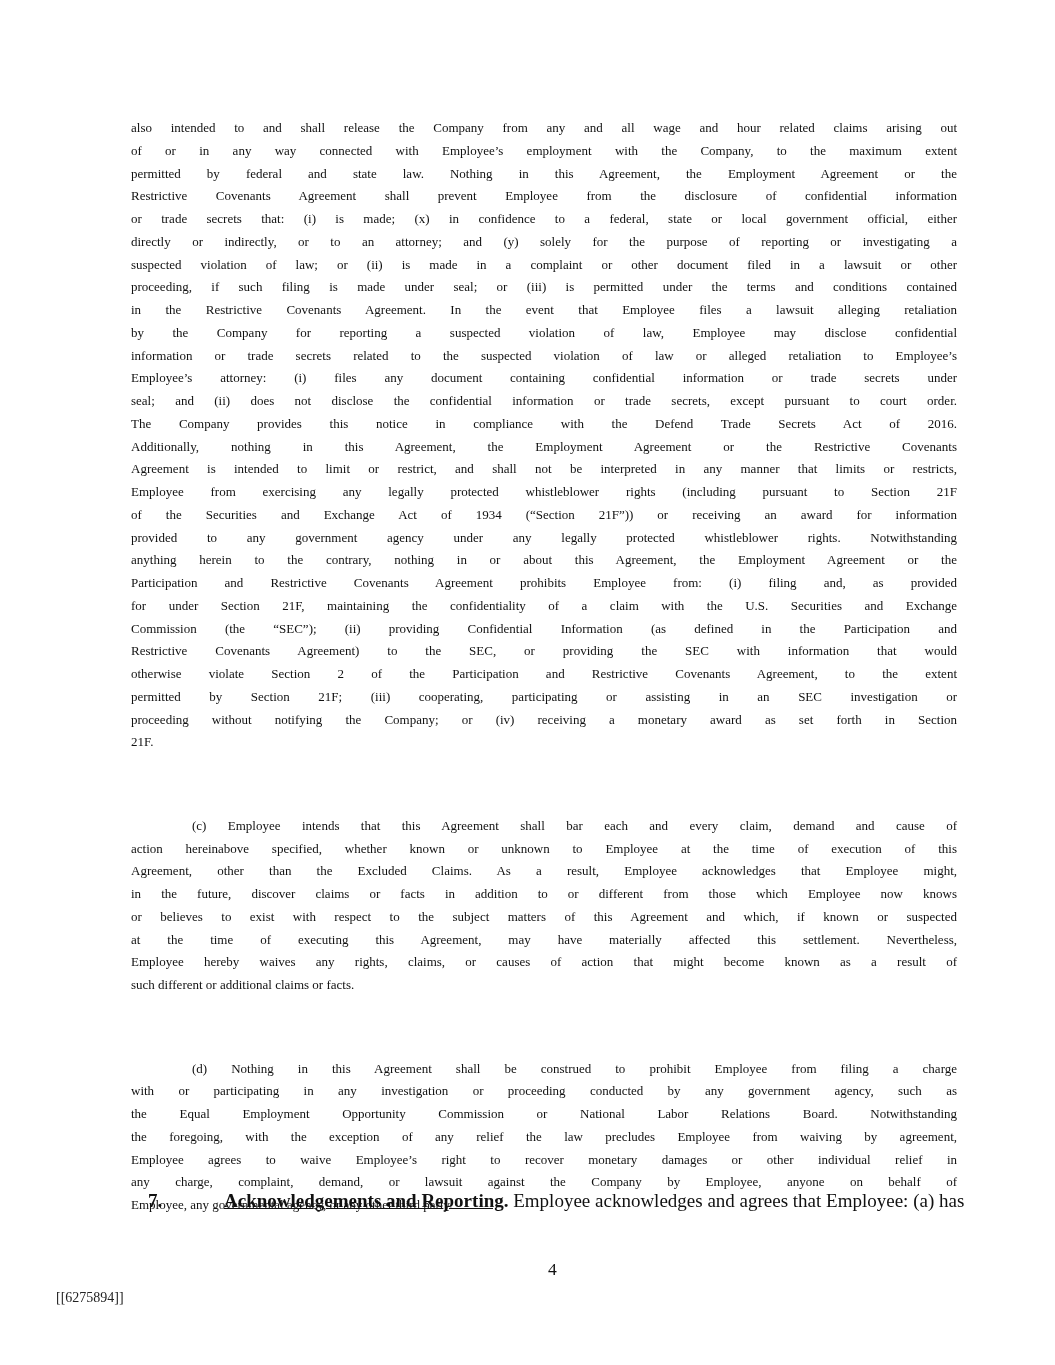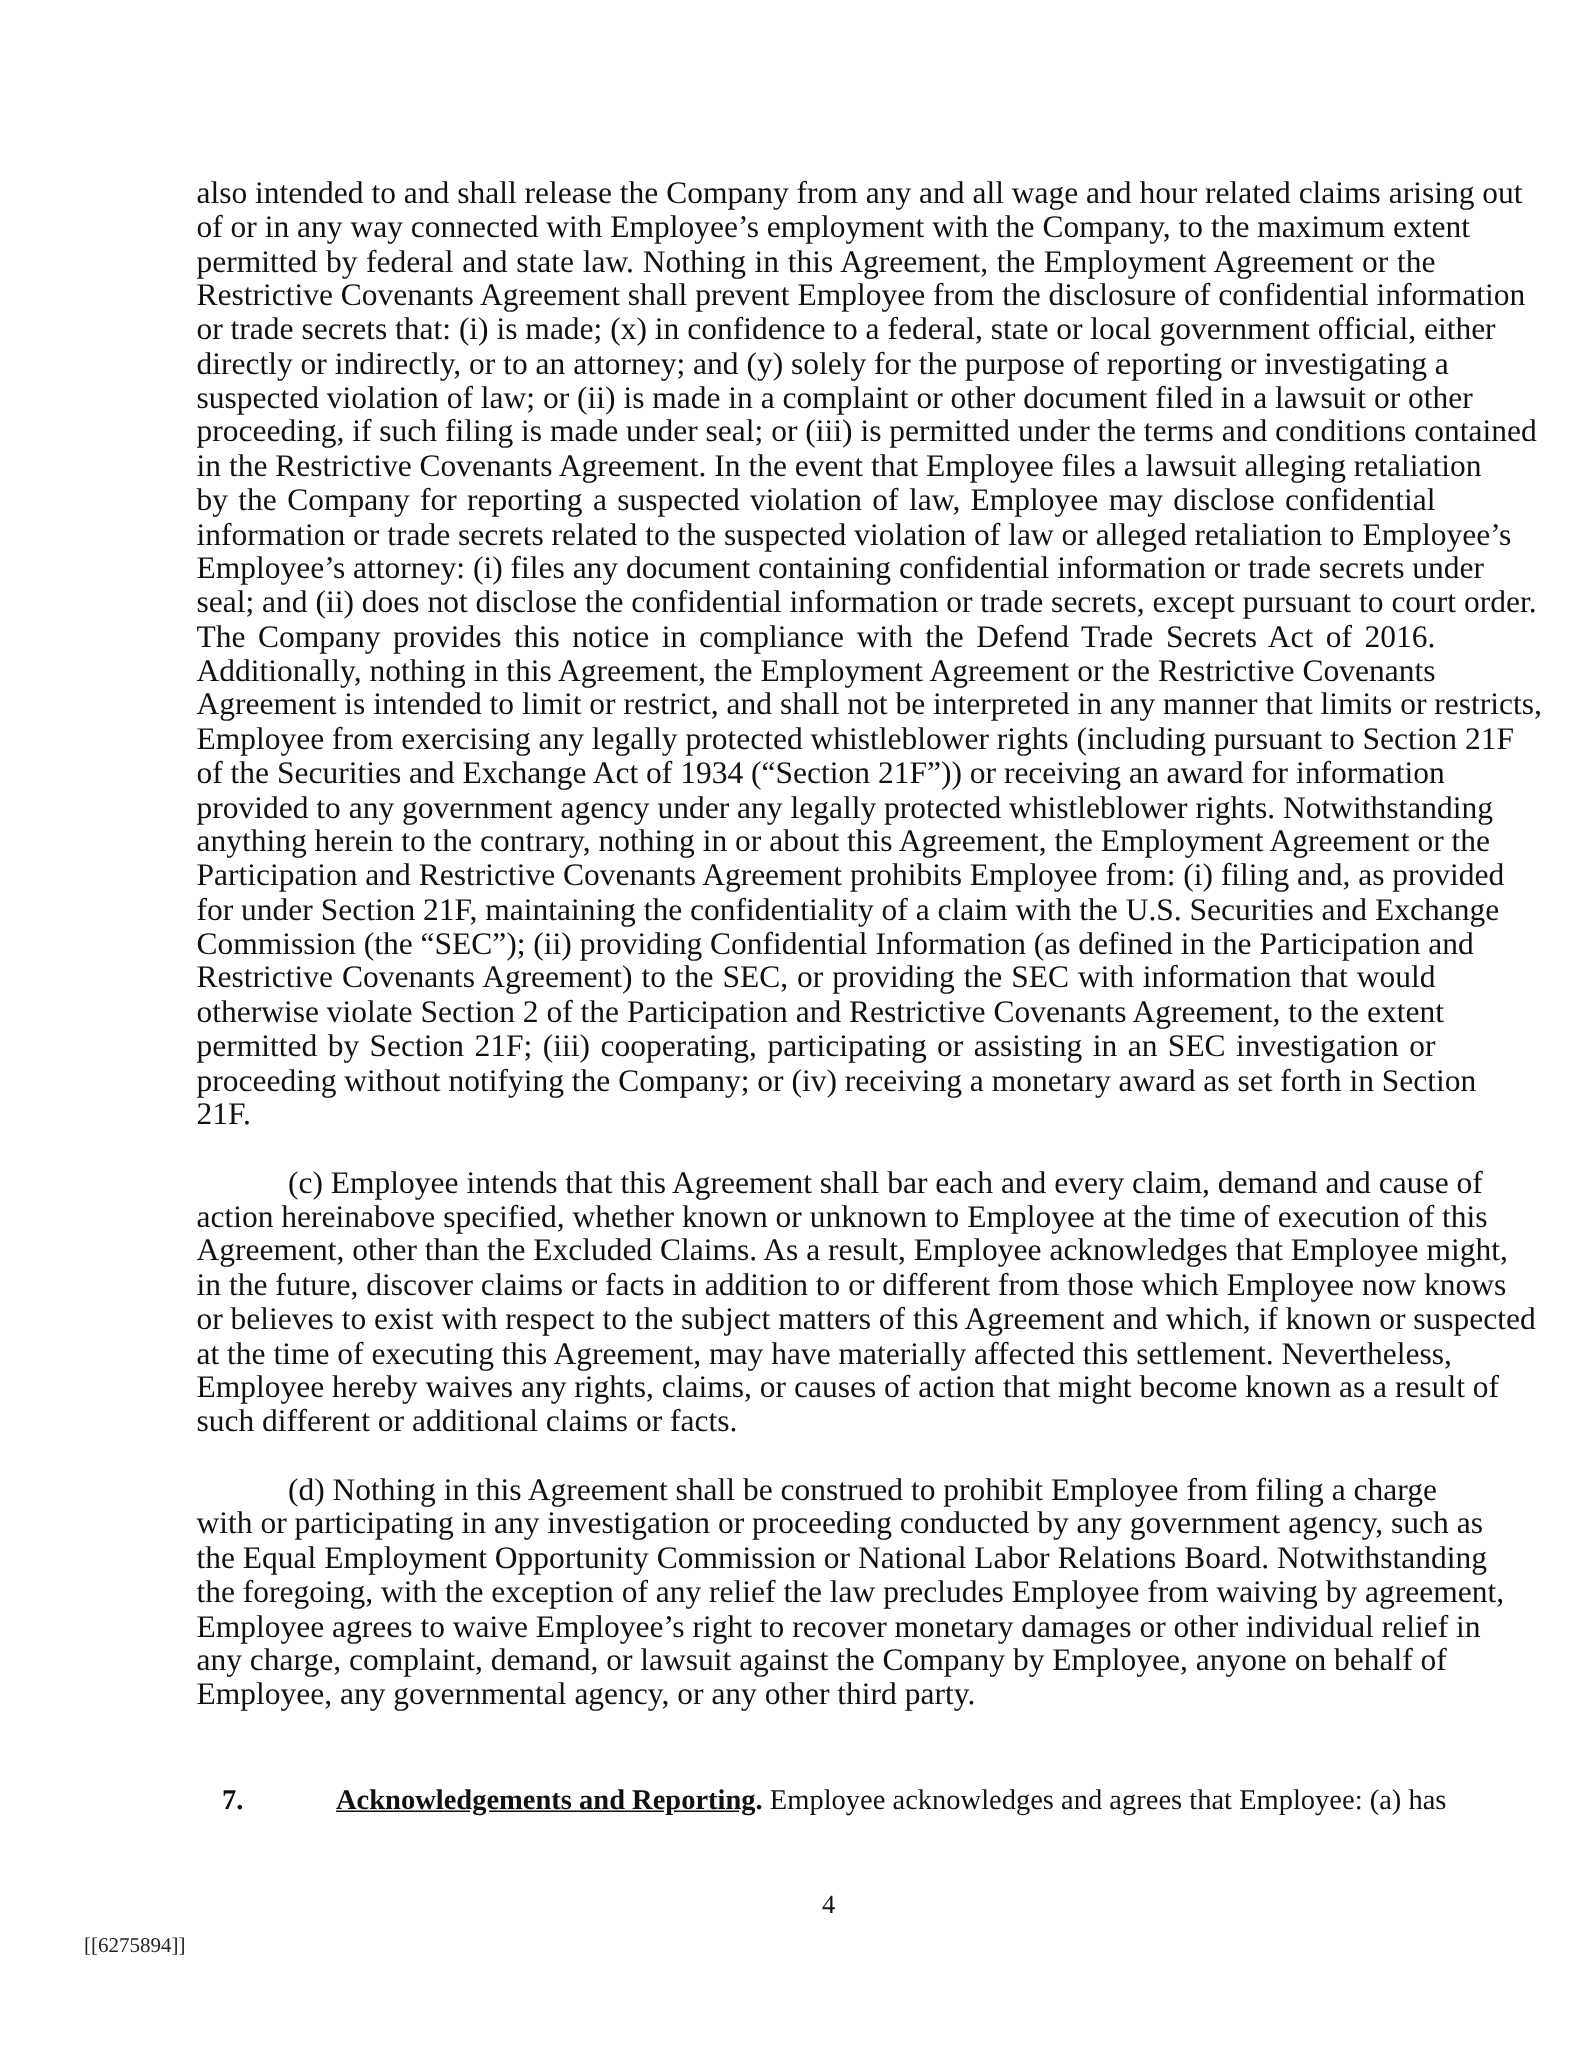--- a/index.html
+++ b/index.html
@@ -21,39 +21,40 @@
       top: 0;
       width: 1055px;
       height: 1365px;
       background: #ffffff;
     }
     .body-text {
       position: absolute;
       left: 131px;
       top: 117px;
       width: 826px;
-      font-size: 21px;
+      font-size: 13px;
       line-height: 22.75px;
     }
     .para {
       margin: 0;
     }
     .line {
       display: block;
       text-align: justify;
       text-align-last: justify;
       white-space: nowrap;
       height: 22.75px;
       overflow: visible;
     }
     .line.last {
       text-align-last: left;
     }
     .line.indent {
       padding-left: 61px;
+      margin-top: 38px;
     }
     .gap {
       height: 22.75px;
     }
     .section-heading {
       position: absolute;
       left: 148px;
       top: 1190px;
       width: 840px;
       font-size: 19px;

